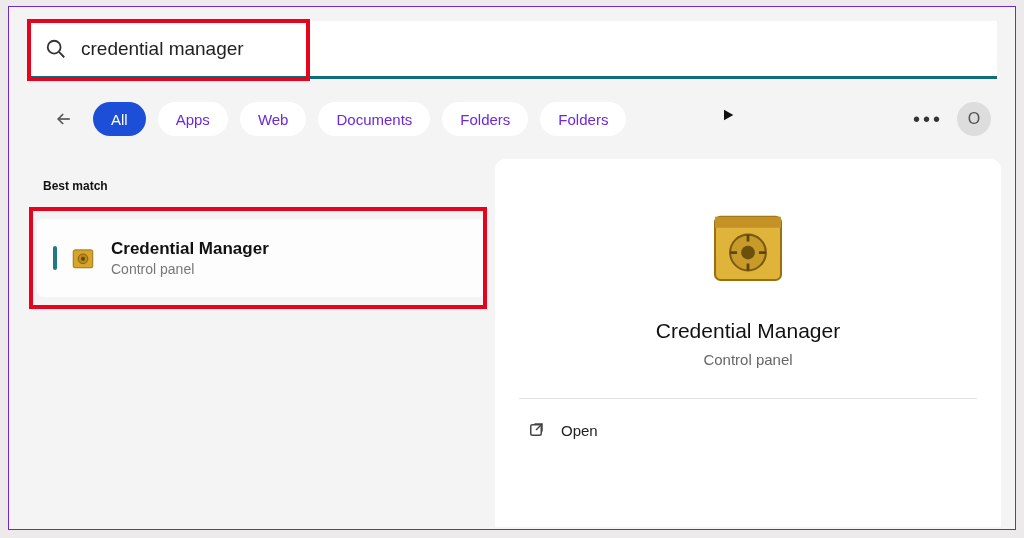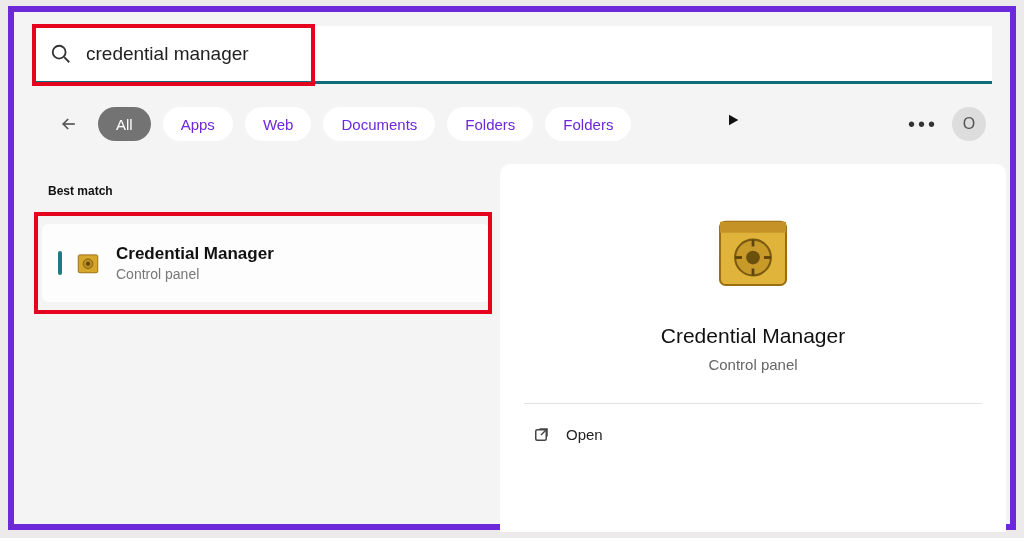--- a/index.html
+++ b/index.html
@@ -1,47 +1,47 @@
 <!DOCTYPE html>
 <html><head>
 <meta charset="utf-8">
 <style>
   * { box-sizing: border-box; margin: 0; padding: 0; font-family: "Segoe UI", -apple-system, sans-serif; }
   body { background: #eceaea; width: 1024px; height: 538px; overflow: hidden; position: relative; }
-  .window { position: absolute; top: 6px; left: 8px; width: 1008px; height: 524px; background: #f5f5f5; border: 6px solid #6d28d9; }
+  .window { position: absolute; top: 6px; left: 8px; width: 1008px; height: 524px; background: #f5f5f5; border: 1px solid #6d28d9; }
   .content { position: absolute; top: 0; left: 0; right: 0; bottom: 0; background: #f4f4f4; }
 
   
   .search-wrap { position: absolute; top: 14px; left: 20px; right: 18px; height: 58px; background: #fff; border-bottom: 3px solid #0f6d7a; display: flex; align-items: center; padding-left: 16px; z-index: 2; }
   .search-icon { width: 22px; height: 22px; color: #333; }
   .search-input { border: none; outline: none; font-size: 19px; color: #222; background: transparent; margin-left: 14px; flex: 1; }
   .search-highlight { position:absolute; top:12px; left:18px; width:283px; height:62px; border:4px solid #e6031d; z-index:3; pointer-events:none; }
   .back-btn { width: 34px; height: 34px; display: flex; align-items: center; justify-content: center; color: #555; border-radius: 50%; cursor: pointer; }
   .pill { height: 34px; padding: 0 18px; border-radius: 17px; background: #fff; display: inline-flex; align-items: center; font-size: 15px; color: #6d28d9; cursor: pointer; }
-  .pill.active { background: #737373; color: #fff; }
+  .pill.active { background: #1d4ed8; color: #fff; }
   .more-arrow { width: 22px; height: 22px; display: flex; align-items: center; justify-content: center; color: #111; margin-left: 4px; cursor: pointer; }
   .more-dots { font-size: 20px; letter-spacing:3px; color: #333; cursor: pointer; margin-right: 14px; }
   .avatar { width: 34px; height: 34px; border-radius: 50%; background: #ddd; display: flex; align-items: center; justify-content: center; color: #555; font-size: 16px; }
 
   
   .best-label { position: absolute; top: 172px; left: 34px; font-size: 12px; font-weight: 600; color: #111; }
   .result-card { position: absolute; top: 212px; left: 28px; width: 448px; height: 78px; background: #fdfdfd; border-radius: 6px; display: flex; align-items: center; padding: 0 16px; cursor: pointer; }
   .accent-bar { width: 4px; height: 24px; background: #1f7a85; border-radius: 2px; margin-right: 12px; }
   .mini-icon { width: 28px; height: 28px; display:flex; align-items:center; justify-content:center; margin-right: 14px; }
   .result-text .title { font-size: 17px; font-weight: 600; color: #111; }
   .result-text .sub { font-size: 14px; color: #777; margin-top: 2px; }
   .result-highlight { position:absolute; top:200px; left:20px; width:458px; height:102px; border:4px solid #e6031d; z-index:3; pointer-events:none; }
 
   
   .preview { position: absolute; top: 152px; left: 486px; width: 506px; height: 368px; background: #fff; border-top-left-radius: 10px; border-top-right-radius: 10px; overflow:hidden; }
   .preview-icon { width: 100%; text-align: center; margin-top: 44px; }
   .preview-title { text-align: center; font-size: 21px; color: #111; margin-top: 24px; }
   .preview-sub { text-align: center; font-size: 15px; color: #666; margin-top: 8px; }
   .divider { height: 1px; background: #e2e2e2; margin: 30px 24px 0 24px; }
-  .open-row { display: flex; gap: 16px; padding: 22px 32px; cursor: pointer; }
+  .open-row { display: flex; align-items: center; gap: 16px; padding: 22px 32px; cursor: pointer; }
   .open-row .lbl { font-size: 15px; color: #222; }
 
   .filter-clip { position:absolute; top:88px; left:38px; width:652px; height:48px; overflow:hidden; display:flex; align-items:center; gap:12px; }
   .filter-right { position:absolute; top:88px; right:24px; height:48px; display:flex; align-items:center; }
   .arrow-after { position:absolute; top:97px; left:704px; }
 </style>
 </head>
 <body>
 
 <div class="window">

